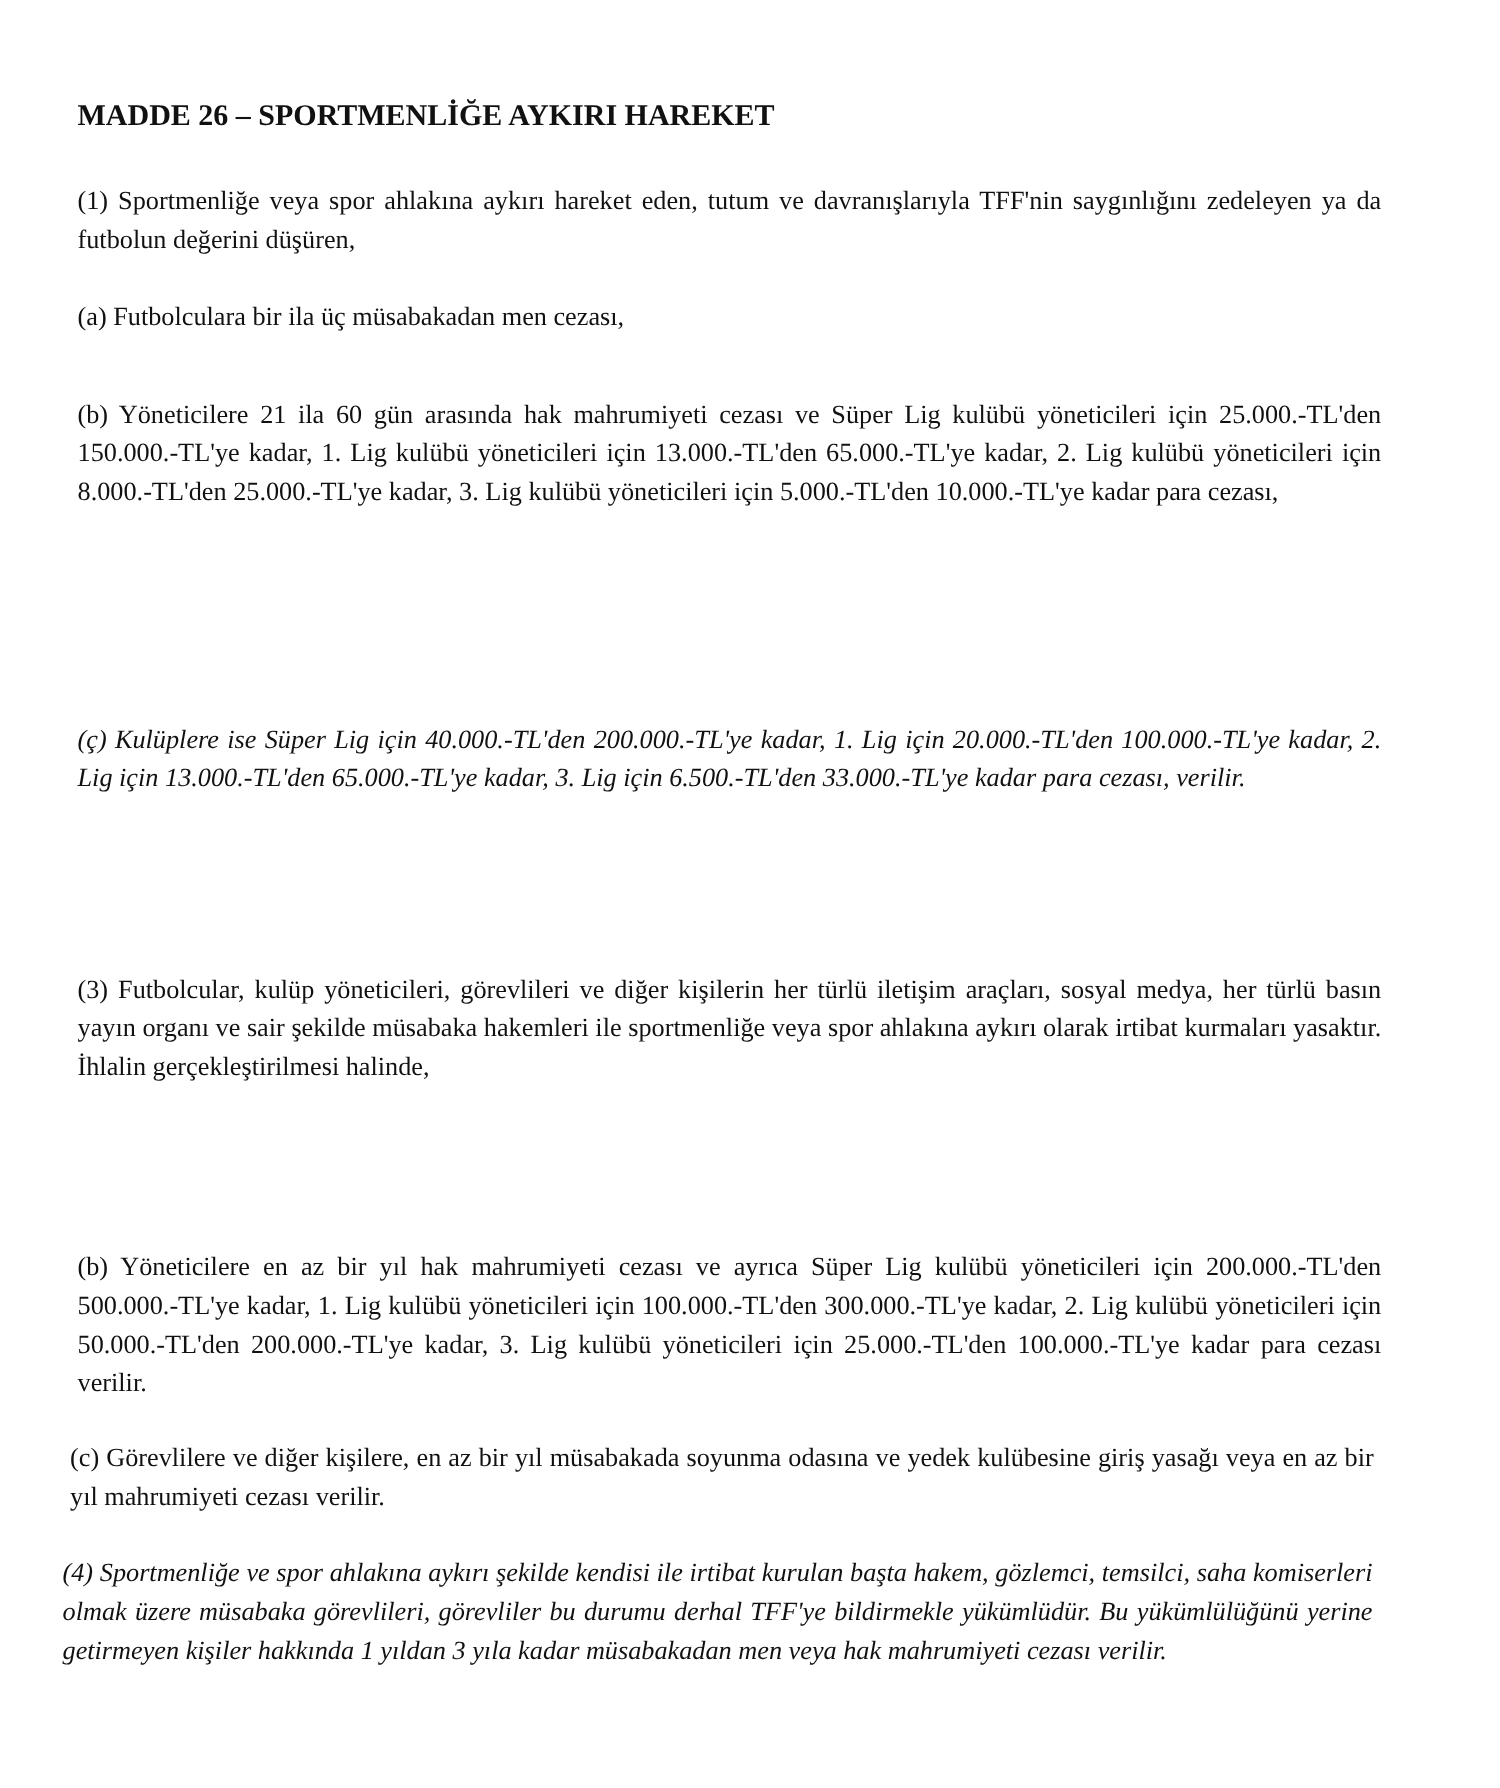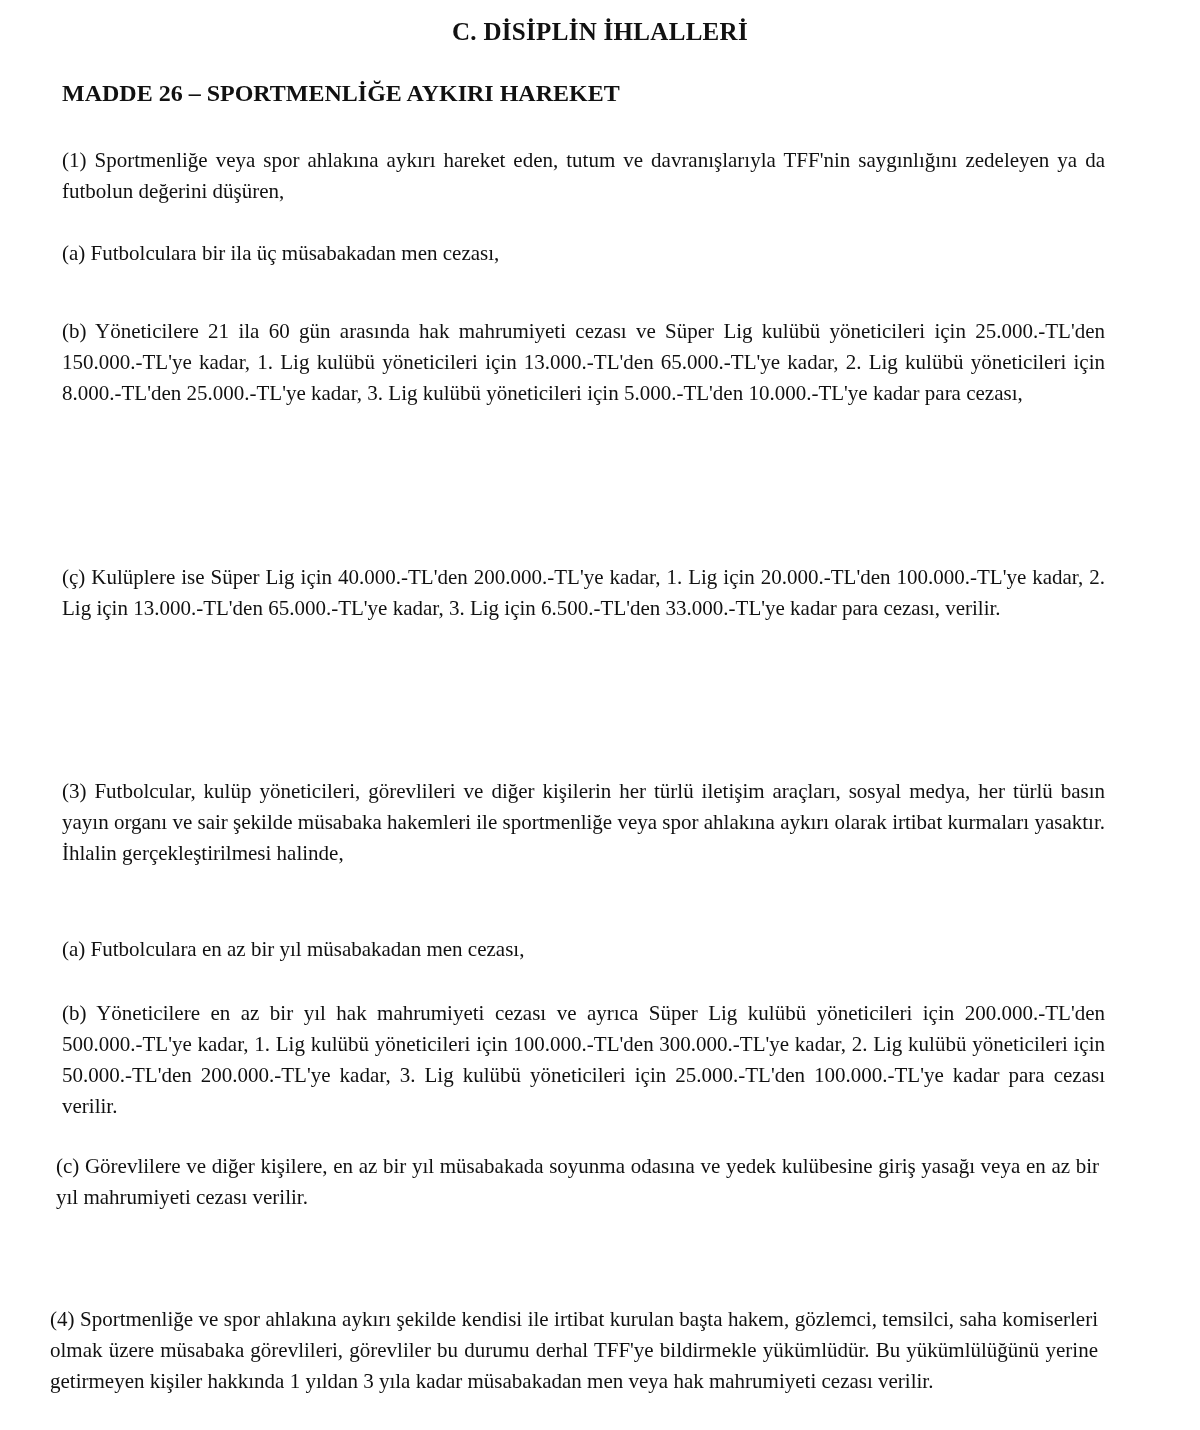--- a/index.html
+++ b/index.html
@@ -12,25 +12,23 @@
   .para { position: absolute; left: 62px; width: 1043px; font-size: 21px; line-height: 31px;
           text-align: justify; text-justify: inter-word; }
   .para.left { text-align: left; }
   .para.c2 { left: 56px; width: 1043px; }
   .para.c4 { left: 50px; width: 1048px; }
 </style>
 </head>
 <body>
 
 <div class="page">
-  <div class="title">C. DİSİPLİN İHLALLERİ</div>
   <div class="article">MADDE 26 – SPORTMENLİĞE AYKIRI HAREKET</div>
 
   <div class="para" style="top:145px;">(1) Sportmenliğe veya spor ahlakına aykırı hareket eden, tutum ve davranışlarıyla TFF'nin saygınlığını zedeleyen ya da futbolun değerini düşüren,</div>
   <div class="para left" style="top:238px;">(a) Futbolculara bir ila üç müsabakadan men cezası,</div>
   <div class="para" style="top:316px;">(b) Yöneticilere 21 ila 60 gün arasında hak mahrumiyeti cezası ve Süper Lig kulübü yöneticileri için 25.000.-TL'den 150.000.-TL'ye kadar, 1. Lig kulübü yöneticileri için 13.000.-TL'den 65.000.-TL'ye kadar, 2. Lig kulübü yöneticileri için 8.000.-TL'den 25.000.-TL'ye kadar, 3. Lig kulübü yöneticileri için 5.000.-TL'den 10.000.-TL'ye kadar para cezası,</div>
-  <div class="para" style="top:562px;">(ç) Kulüplere ise Süper Lig için 40.000.-TL'den 200.000.-TL'ye kadar, 1. Lig için 20.000.-TL'den 100.000.-TL'ye kadar, 2. Lig için 13.000.-TL'den 65.000.-TL'ye kadar, 3. Lig için 6.500.-TL'den 33.000.-TL'ye kadar para cezası, verilir.</div>
+  <div class="para" style="top:576px;font-style:italic;">(ç) Kulüplere ise Süper Lig için 40.000.-TL'den 200.000.-TL'ye kadar, 1. Lig için 20.000.-TL'den 100.000.-TL'ye kadar, 2. Lig için 13.000.-TL'den 65.000.-TL'ye kadar, 3. Lig için 6.500.-TL'den 33.000.-TL'ye kadar para cezası, verilir.</div>
   <div class="para" style="top:776px;">(3) Futbolcular, kulüp yöneticileri, görevlileri ve diğer kişilerin her türlü iletişim araçları, sosyal medya, her türlü basın yayın organı ve sair şekilde müsabaka hakemleri ile sportmenliğe veya spor ahlakına aykırı olarak irtibat kurmaları yasaktır. İhlalin gerçekleştirilmesi halinde,</div>
-  <div class="para left" style="top:934px;">(a) Futbolculara en az bir yıl müsabakadan men cezası,</div>
   <div class="para" style="top:998px;">(b) Yöneticilere en az bir yıl hak mahrumiyeti cezası ve ayrıca Süper Lig kulübü yöneticileri için 200.000.-TL'den 500.000.-TL'ye kadar, 1. Lig kulübü yöneticileri için 100.000.-TL'den 300.000.-TL'ye kadar, 2. Lig kulübü yöneticileri için 50.000.-TL'den 200.000.-TL'ye kadar, 3. Lig kulübü yöneticileri için 25.000.-TL'den 100.000.-TL'ye kadar para cezası verilir.</div>
   <div class="para c2" style="top:1151px;">(c) Görevlilere ve diğer kişilere, en az bir yıl müsabakada soyunma odasına ve yedek kulübesine giriş yasağı veya en az bir yıl mahrumiyeti cezası verilir.</div>
-  <div class="para c4" style="top:1304px;">(4) Sportmenliğe ve spor ahlakına aykırı şekilde kendisi ile irtibat kurulan başta hakem, gözlemci, temsilci, saha komiserleri olmak üzere müsabaka görevlileri, görevliler bu durumu derhal TFF'ye bildirmekle yükümlüdür. Bu yükümlülüğünü yerine getirmeyen kişiler hakkında 1 yıldan 3 yıla kadar müsabakadan men veya hak mahrumiyeti cezası verilir.</div>
+  <div class="para c4" style="top:1243px;font-style:italic;">(4) Sportmenliğe ve spor ahlakına aykırı şekilde kendisi ile irtibat kurulan başta hakem, gözlemci, temsilci, saha komiserleri olmak üzere müsabaka görevlileri, görevliler bu durumu derhal TFF'ye bildirmekle yükümlüdür. Bu yükümlülüğünü yerine getirmeyen kişiler hakkında 1 yıldan 3 yıla kadar müsabakadan men veya hak mahrumiyeti cezası verilir.</div>
 </div>
 
 </body></html>

